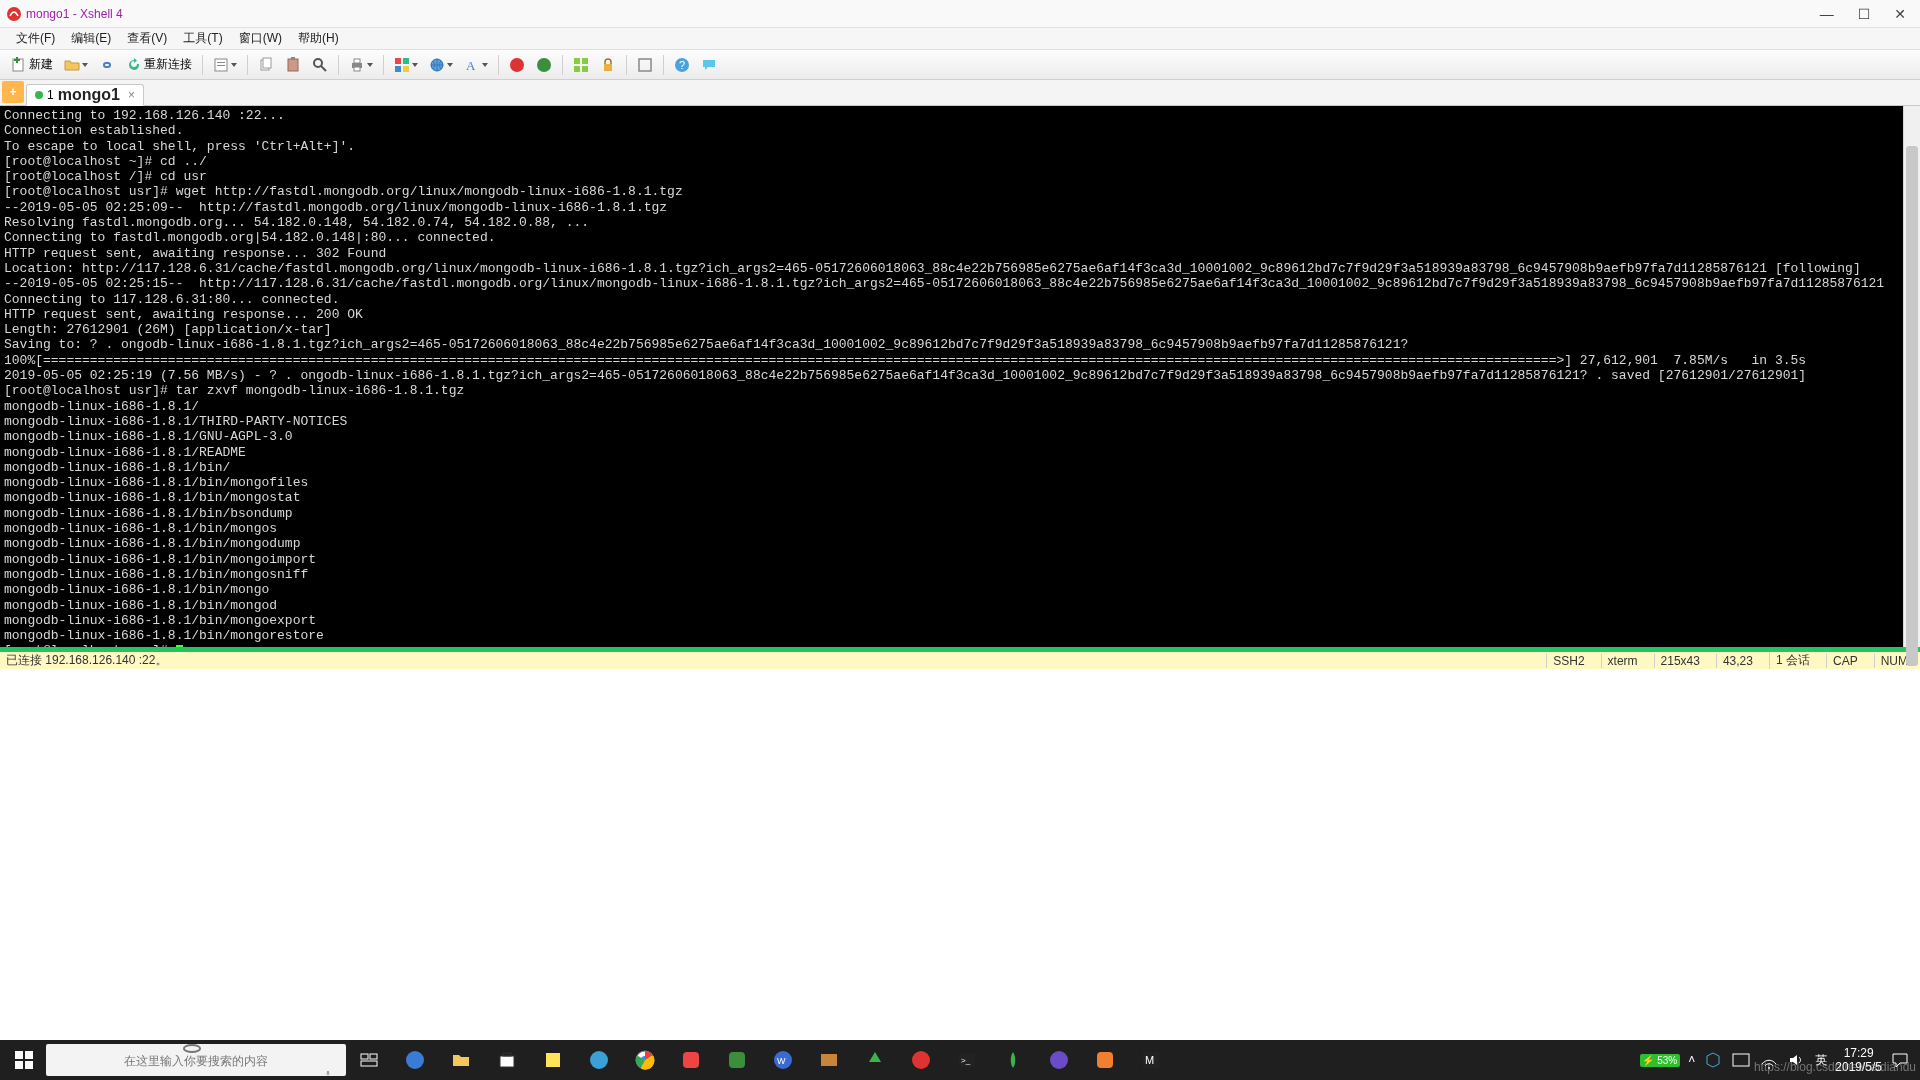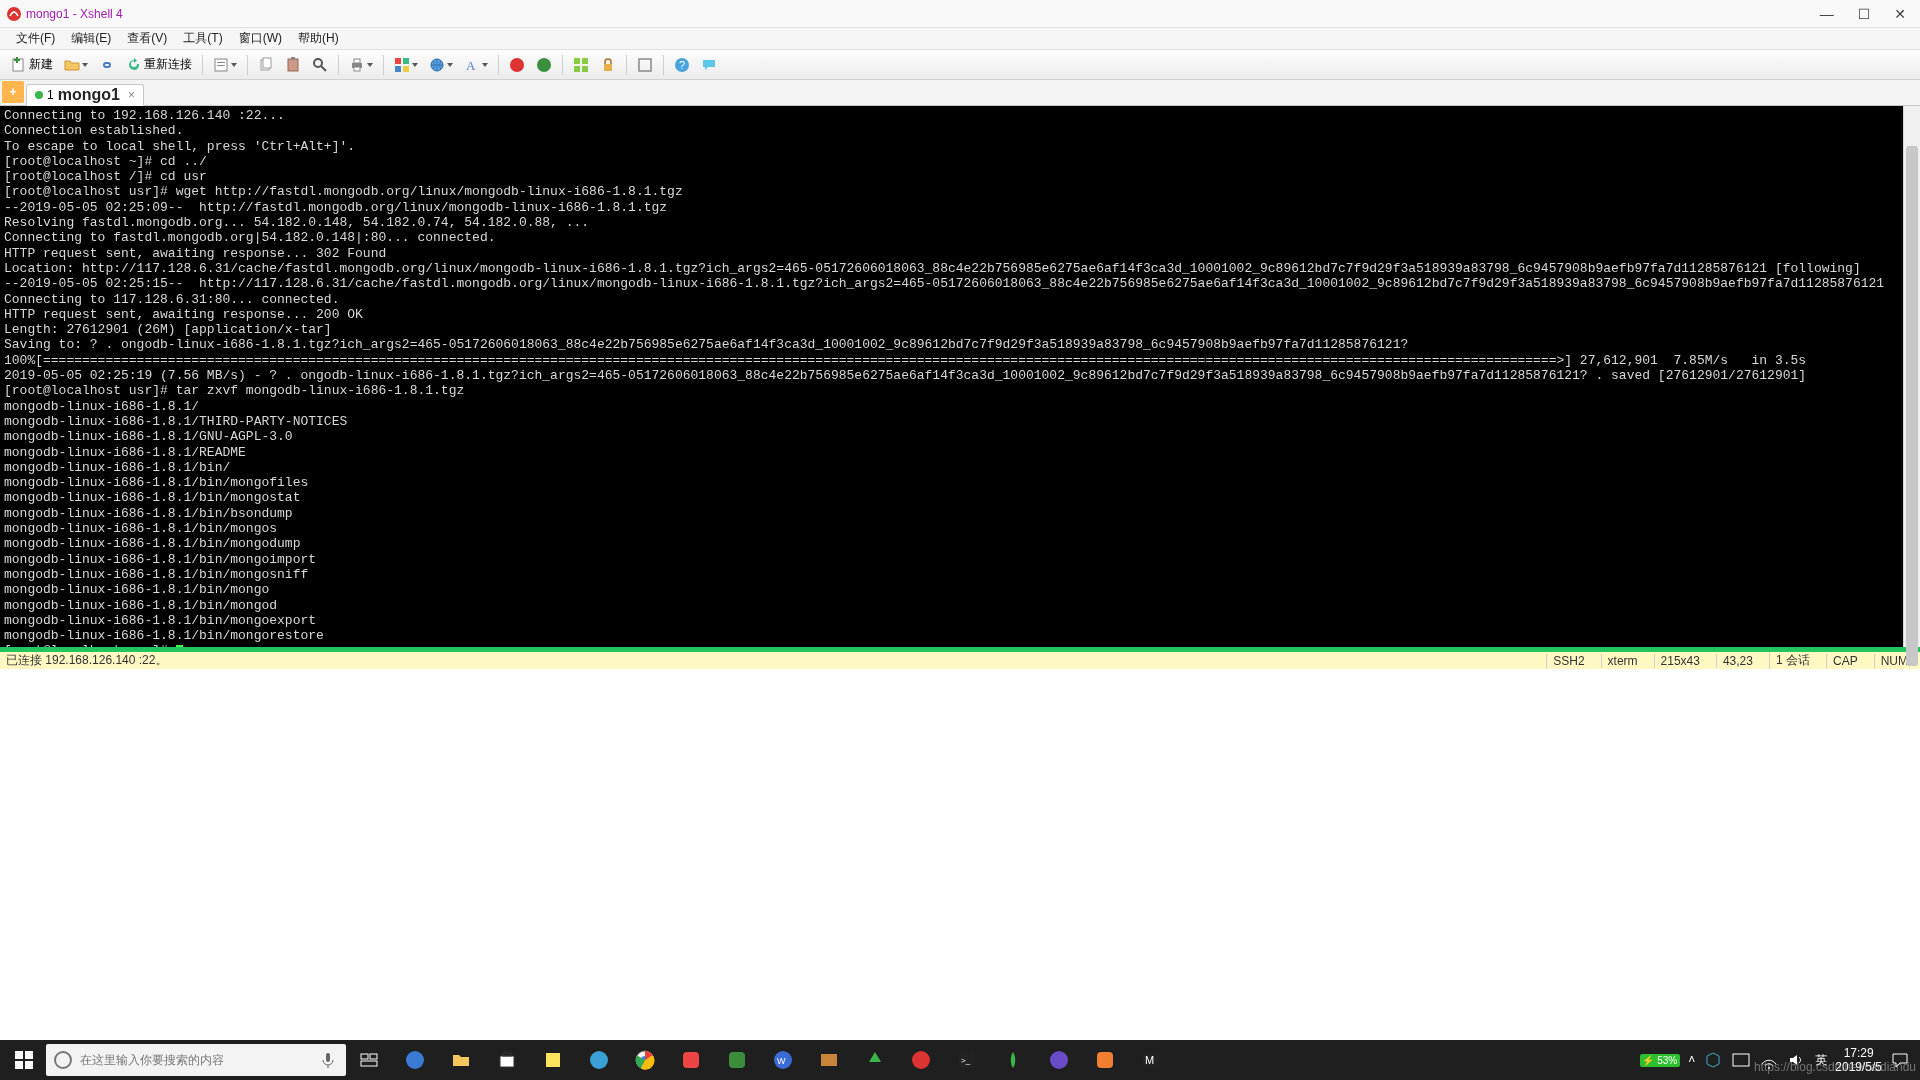--- a/index.html
+++ b/index.html
@@ -41,21 +41,21 @@
 
 
 .statusbar { height: 22px; background: #fef9c3; border-top: 5px solid #22c55e; display: flex; align-items: center; padding: 0 6px; font-size: 12px; color: #333; }
 .statusbar .right { margin-left: auto; display: flex; gap: 10px; align-items: center; }
 .statusbar .cell { border-left: 1px solid #d0d0d0; padding: 0 6px; }
 
 
 .taskbar { position: absolute; left: 0; right: 0; bottom: 0; height: 40px; background: #1f1f1f; display: flex; align-items: center; padding: 0 4px; color: #fff; }
 .taskbar .start { width: 40px; height: 40px; display: flex; align-items: center; justify-content: center; }
 .taskbar .task-btn { width: 46px; height: 40px; display: flex; align-items: center; justify-content: center; cursor: pointer; }
-.taskbar .search { display: flex; align-items: center; background: #f3f3f3; height: 32px; border-radius: 2px; margin-left: 2px; color: #777; padding: 0 8px; width: 300px; }
+.taskbar .search { display: flex; align-items: center; background: #f3f3f3; height: 32px; border-radius: 2px; margin-left: 2px; color: #777; padding: 0 8px; width: 300px; flex-direction: column; }
 .taskbar .search .circle { width: 18px; height: 18px; border: 2px solid #777; border-radius: 50%; margin-right: 8px; }
 .taskbar .search .mic { margin-left: auto; }
 .taskbar .tray { margin-left: auto; display: flex; align-items: center; gap: 8px; color: #fff; padding-right: 6px; font-size: 12px; }
 .taskbar .tray .clock { text-align: center; line-height: 14px; }
 .taskbar .icon20 { width: 20px; height: 20px; display: inline-block; }
 .battery { display: inline-flex; align-items: center; gap: 2px; background: #2dbf2d; padding: 1px 3px; border-radius: 2px; font-size: 10px; color: #fff; }
 
 
 .watermark { position: absolute; right: 4px; bottom: 6px; color: rgba(200,200,200,0.5); font-size: 12px; pointer-events: none; z-index: 50; }
 </style>

